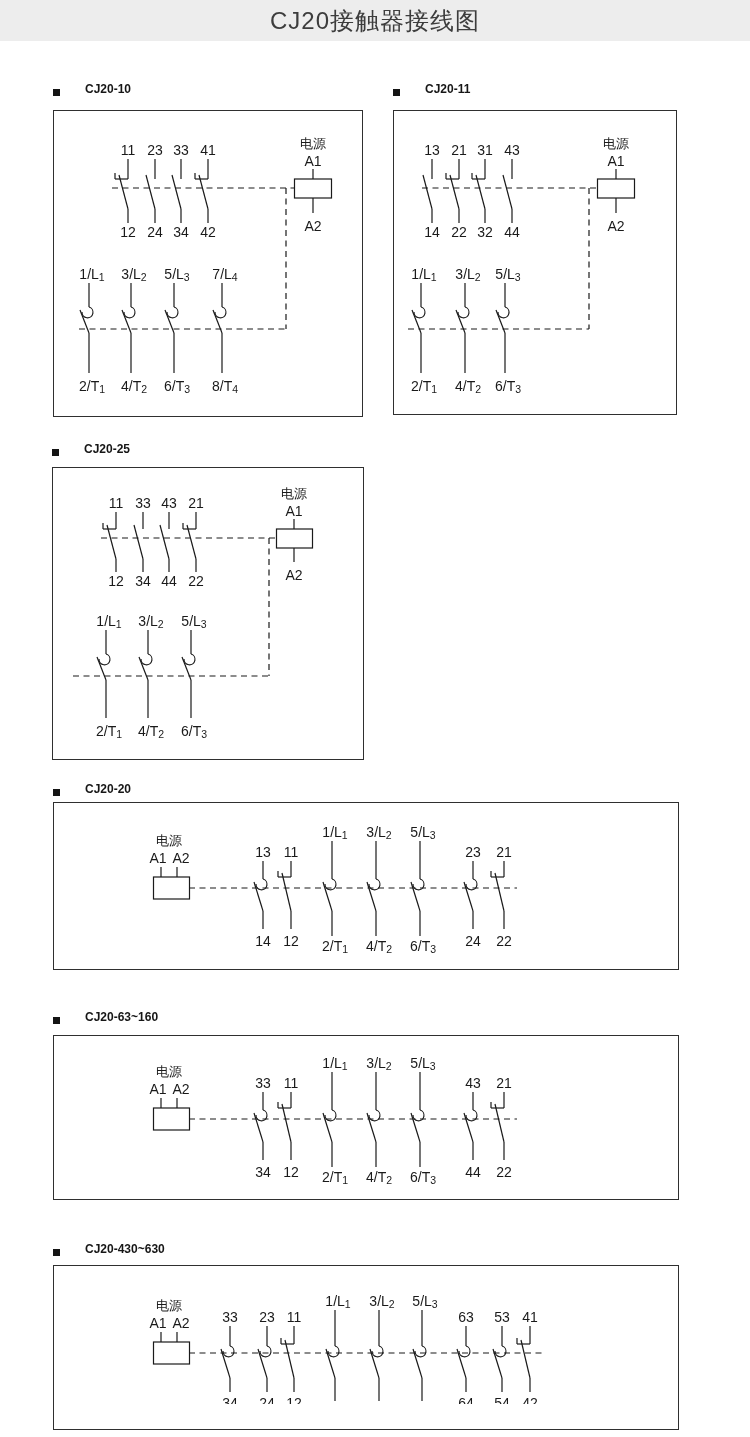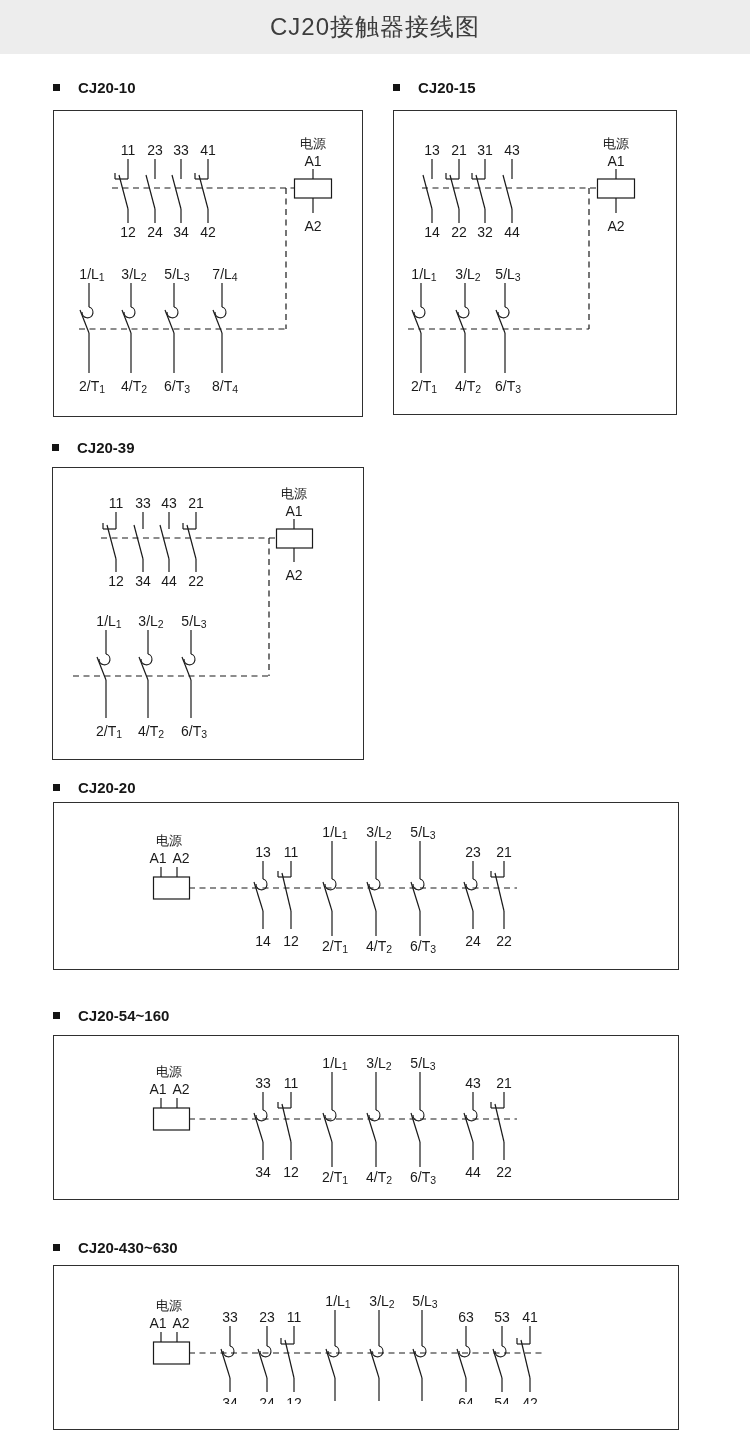--- a/index.html
+++ b/index.html
@@ -1,22 +1,22 @@
 <!DOCTYPE html>
 <html><head>
 <meta charset="utf-8">
 <style>
   html,body{margin:0;padding:0;background:#fff;}
   #page{position:relative;width:750px;height:1437px;background:#fff;overflow:hidden;
         font-family:"Liberation Sans","DejaVu Sans",sans-serif;}
-  .titlebar{position:absolute;left:0;top:0;width:750px;height:54px;background:#ededed;
+  .titlebar{position:absolute;left:0;top:0;width:750px;height:41px;background:#ededed;
         display:flex;align-items:center;justify-content:center;}
   .titlebar .t{font-size:24px;color:#3d3d3d;letter-spacing:1px;}
-  .heading{position:absolute;display:flex;align-items:center;gap:18px;height:18px;
-        font-size:15px;font-weight:bold;color:#161616;}
+  .heading{position:absolute;display:flex;align-items:flex-end;gap:25px;height:18px;
+        font-size:12px;font-weight:bold;color:#161616;}
   .bullet{width:7px;height:7px;background:#141414;flex:0 0 auto;}
   .dbox{position:absolute;border:1px solid #2f2f2f;background:#fff;}
   svg{display:block;}
   svg text{font-size:14px;fill:#1a1a1a;font-family:"Liberation Sans","DejaVu Sans",sans-serif;}
   svg text.cn{font-size:13px;}
   svg tspan.sub{font-size:10.5px;}
   svg line, svg path, svg rect.coilbox{stroke:#1a1a1a;stroke-width:1.2;fill:none;}
   svg line.dash{stroke-dasharray:6 4.5;}
   svg rect.mask{fill:#ffffff;stroke:none;}
 </style>
@@ -28,33 +28,33 @@
   <div class="titlebar">
     <span class="t">CJ20接触器接线图</span>
   </div>
 
   <div class="heading" style="left:53px;top:78px">
     <span class="bullet"></span>
     <span>CJ20-10</span>
   </div>
   <div class="heading" style="left:393px;top:78px">
     <span class="bullet"></span>
-    <span>CJ20-15</span>
+    <span>CJ20-11</span>
   </div>
   <div class="heading" style="left:52px;top:438px">
     <span class="bullet"></span>
-    <span>CJ20-39</span>
+    <span>CJ20-25</span>
   </div>
   <div class="heading" style="left:53px;top:778px">
     <span class="bullet"></span>
     <span>CJ20-20</span>
   </div>
   <div class="heading" style="left:53px;top:1006px">
     <span class="bullet"></span>
-    <span>CJ20-54~160</span>
+    <span>CJ20-63~160</span>
   </div>
   <div class="heading" style="left:53px;top:1238px">
     <span class="bullet"></span>
     <span>CJ20-430~630</span>
   </div>
 
   <div class="dbox" style="left:53px;top:110px;width:308px;height:305px">
     <svg width="306" height="303" viewBox="0 0 306 303">
       <line class="dash" x1="58" y1="77" x2="240" y2="77"></line>
       <line class="dash" x1="232" y1="77" x2="232" y2="218"></line>

